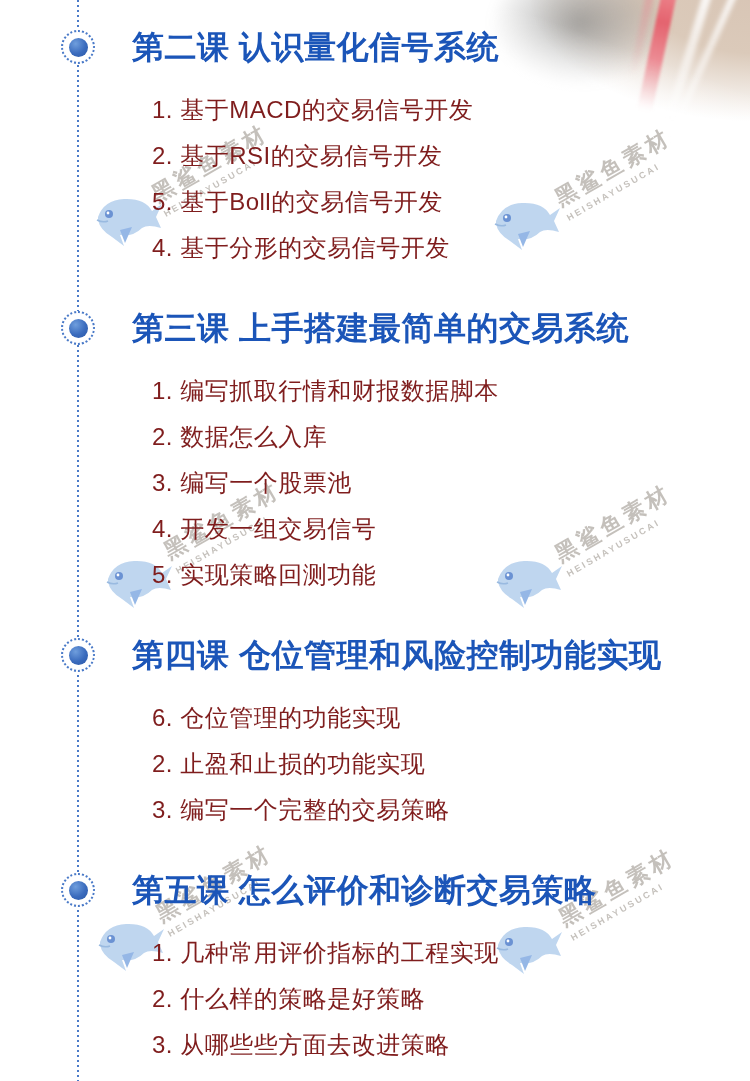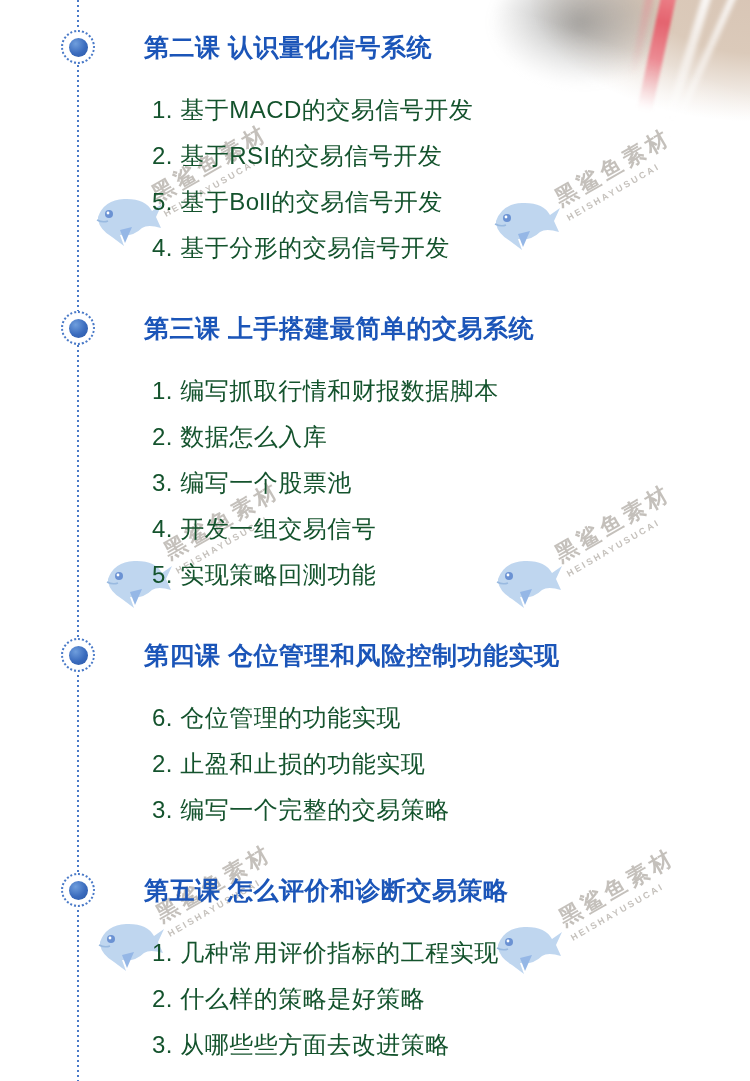--- a/index.html
+++ b/index.html
@@ -82,26 +82,26 @@
   }
   .wm-cn { font-size: 22px; font-weight: 600; letter-spacing: 4px; display: block; }
   .wm-en { font-size: 9px;  font-weight: 600; letter-spacing: 2.5px; display: block; margin-top: 1px; }
   .wm-fish { position: absolute; width: 74px; height: 62px; opacity: 0.9; }
 
   
   .content { position: absolute; left: 0; top: 30px; width: 100%; z-index: 2; }
   .course-section { margin: 0 0 40px 0; }
   .heading-row { position: relative; height: 34px; margin-bottom: 23px; }
   .section-title {
-    position: absolute; left: 144px; top: 0; margin: 0;
-    font-size: 25px; line-height: 34px; font-weight: bold;
+    position: absolute; left: 132px; top: 0; margin: 0;
+    font-size: 32px; line-height: 34px; font-weight: bold;
     color: #1b55b8; letter-spacing: 0.5px; white-space: nowrap;
   }
   .lesson-item {
-    font-size: 24px; line-height: 46px; color: #14532d;
+    font-size: 24px; line-height: 46px; color: #7f1d1d;
     padding-left: 152px; letter-spacing: 0.5px; white-space: nowrap;
   }
 </style>
 </head>
 <body>
 
 <div class="page">
 
   <div class="corner">
     <div class="corner-beige"></div>

